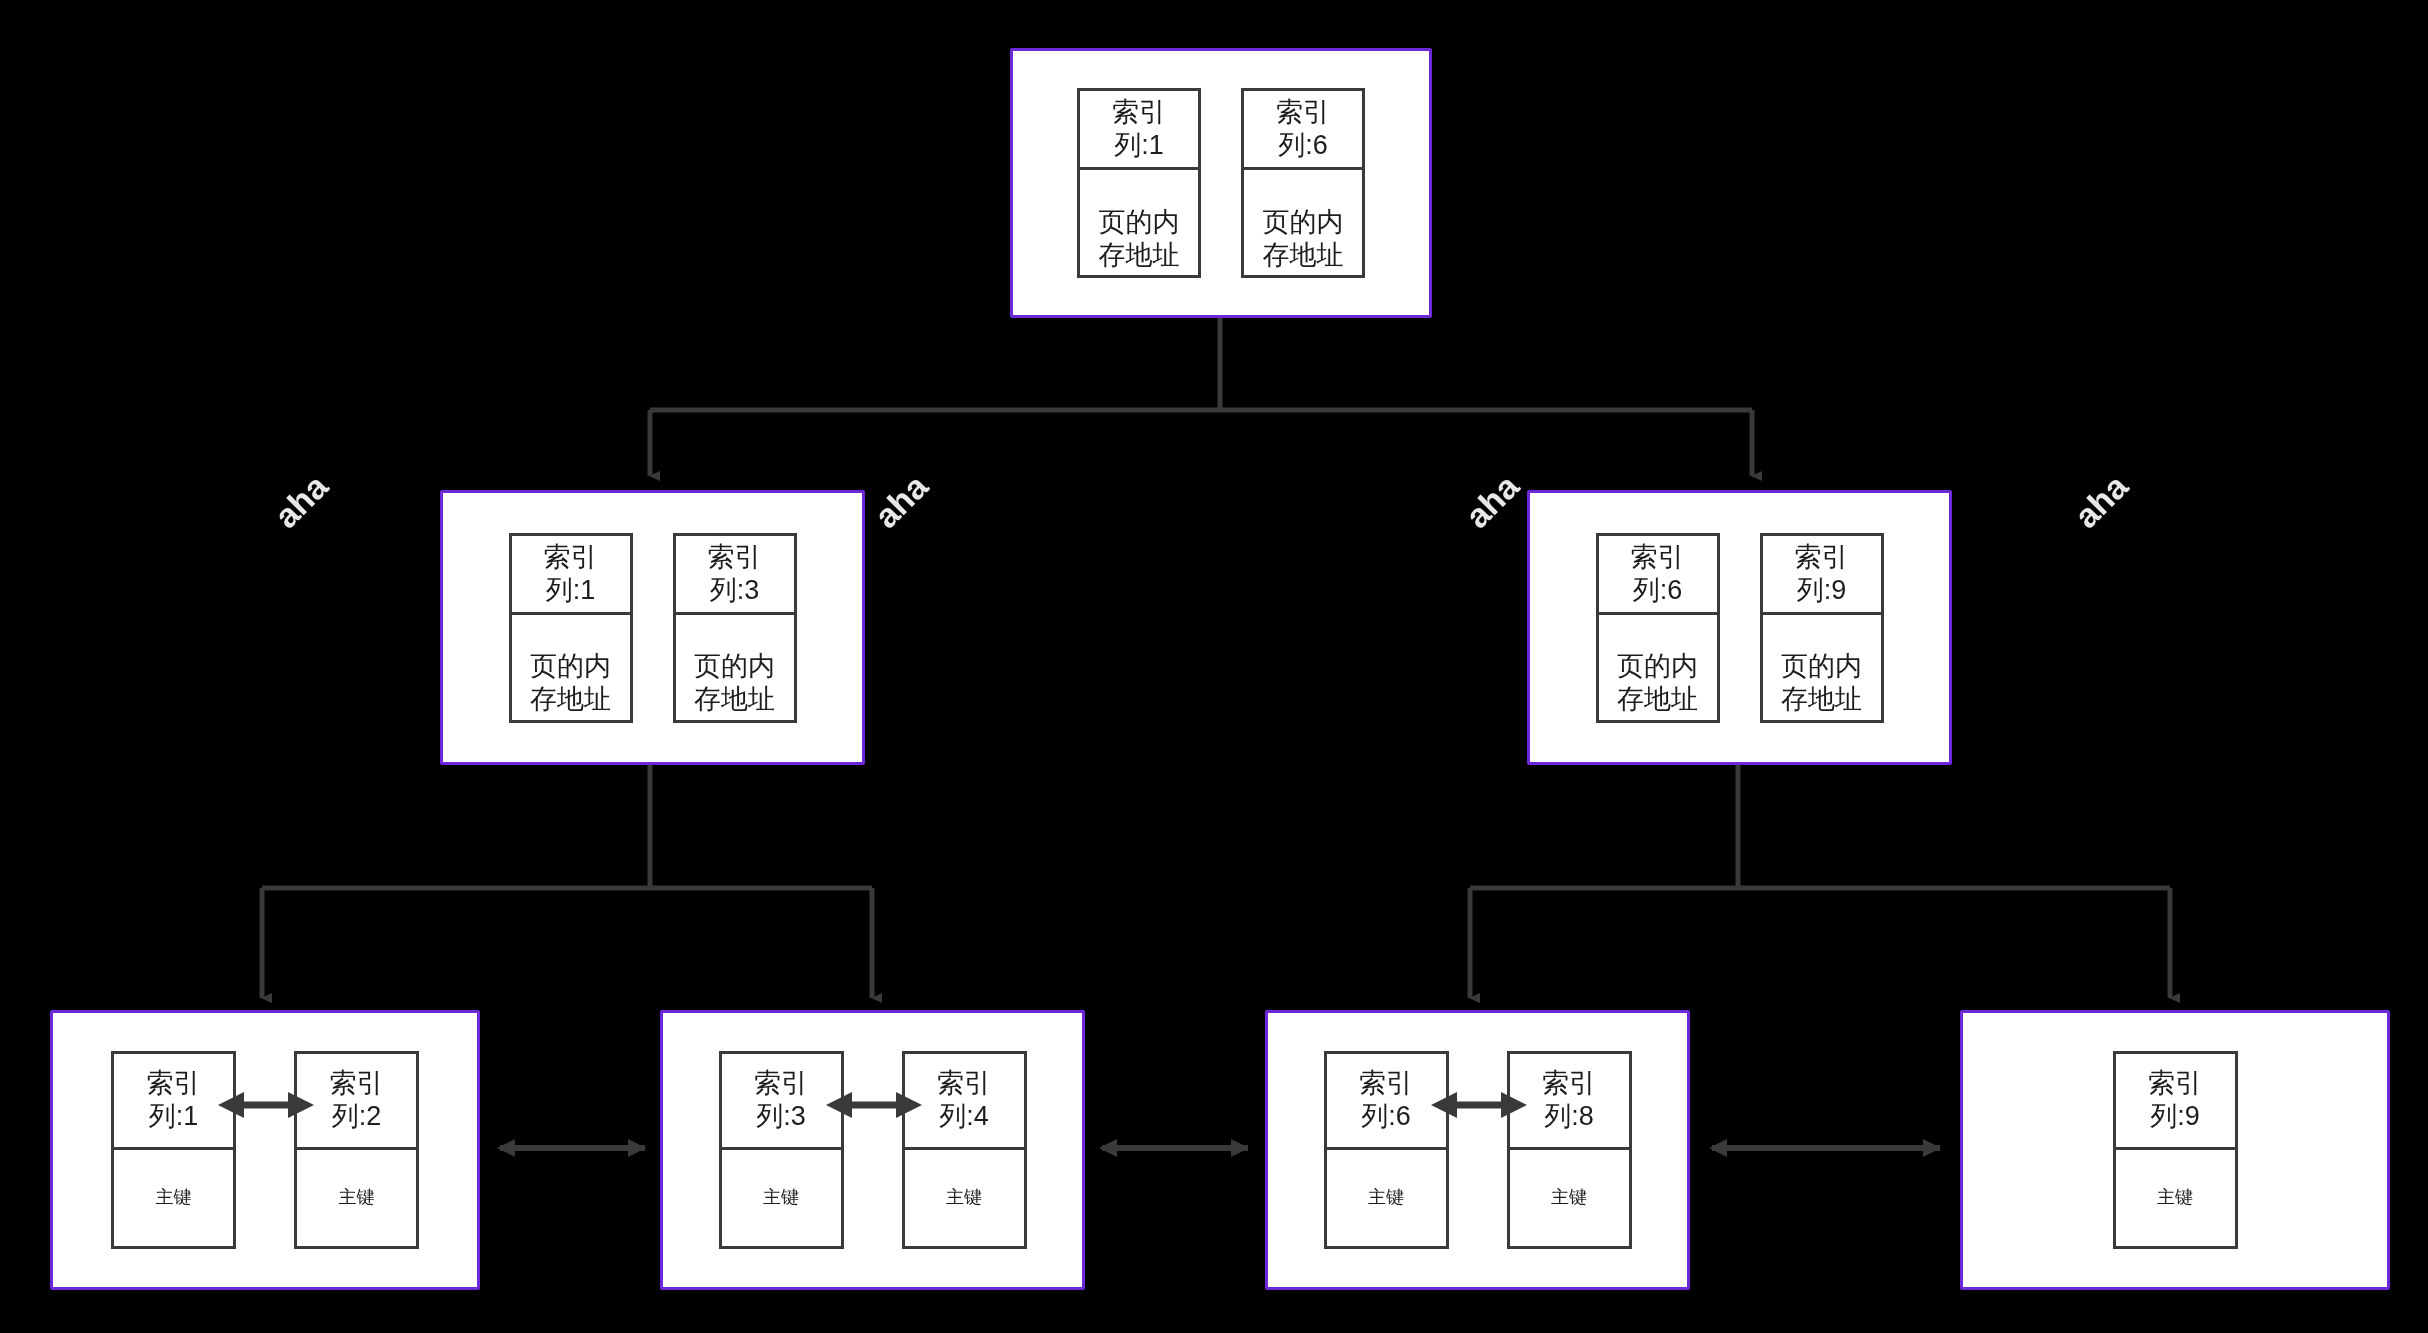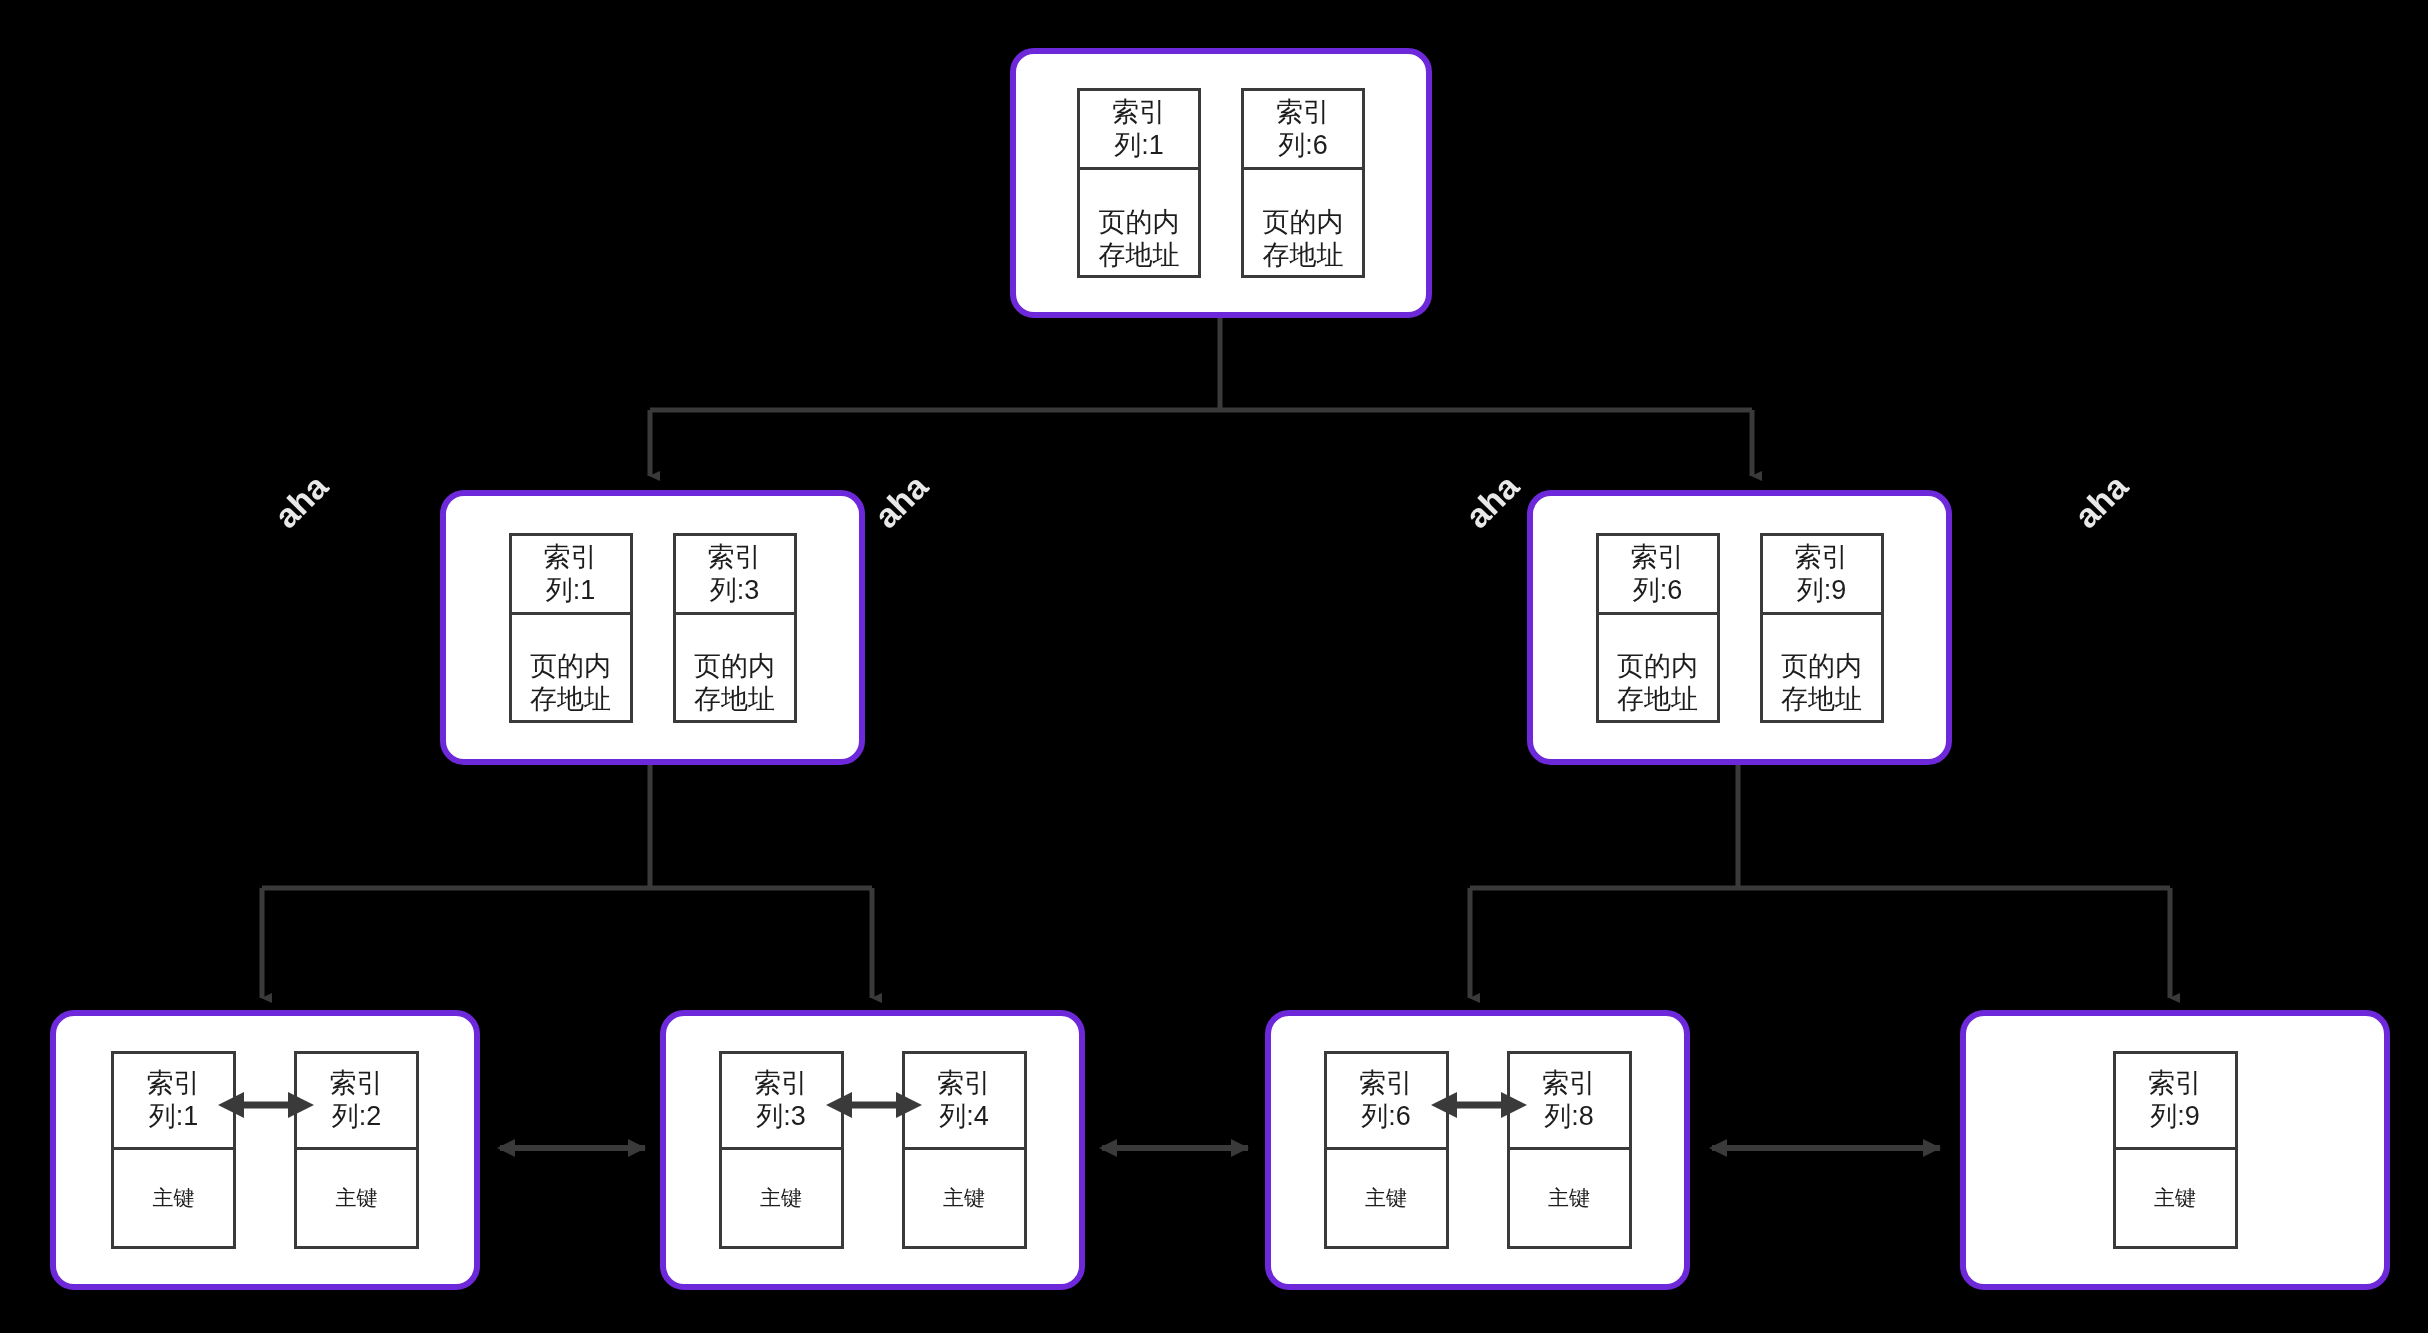--- a/index.html
+++ b/index.html
@@ -34,22 +34,22 @@
     letter-spacing: 0px;
     transform: rotate(-45deg);
     transform-origin: center center;
     user-select: none;
     white-space: nowrap;
   }
   
   .node {
     position: absolute;
     background: #ffffff;
-    border: 6px solid #6d28d9;
-    border-radius: 24px;
+    border: 3px solid #6d28d9;
+    border-radius: 2px;
     box-sizing: border-box;
     display: flex;
     align-items: center;
     justify-content: center;
     z-index: 5;
   }
   .cells {
     display: flex;
     align-items: center;
     justify-content: center;
@@ -82,21 +82,21 @@
   .node-internal .cell-top   { height: 97px;  font-size: 27px; }
   .node-internal .cell-bottom{ height: 90px;  font-size: 27px; margin-top: 32px; }
   .node-internal .cells { gap: 40px; }
 
   
   .node-leaf .cell {
     width: 125px;
     height: 198px;
   }
   .node-leaf .cell-top    { height: 97px;  font-size: 27px; }
-  .node-leaf .cell-bottom { height: 98px;  font-size: 21px; }
+  .node-leaf .cell-bottom { height: 98px;  font-size: 18px; }
   .node-leaf .cells { gap: 58px; }
 
   
   .intra-arrow {
     position: absolute;
     z-index: 7;
     pointer-events: none;
   }
 </style>
 </head>

